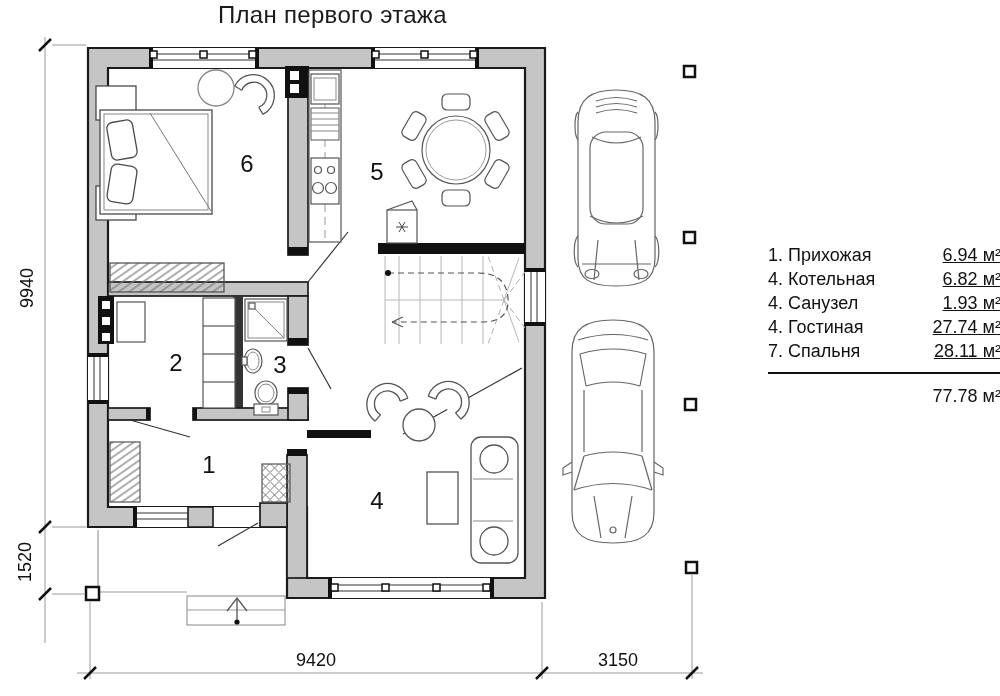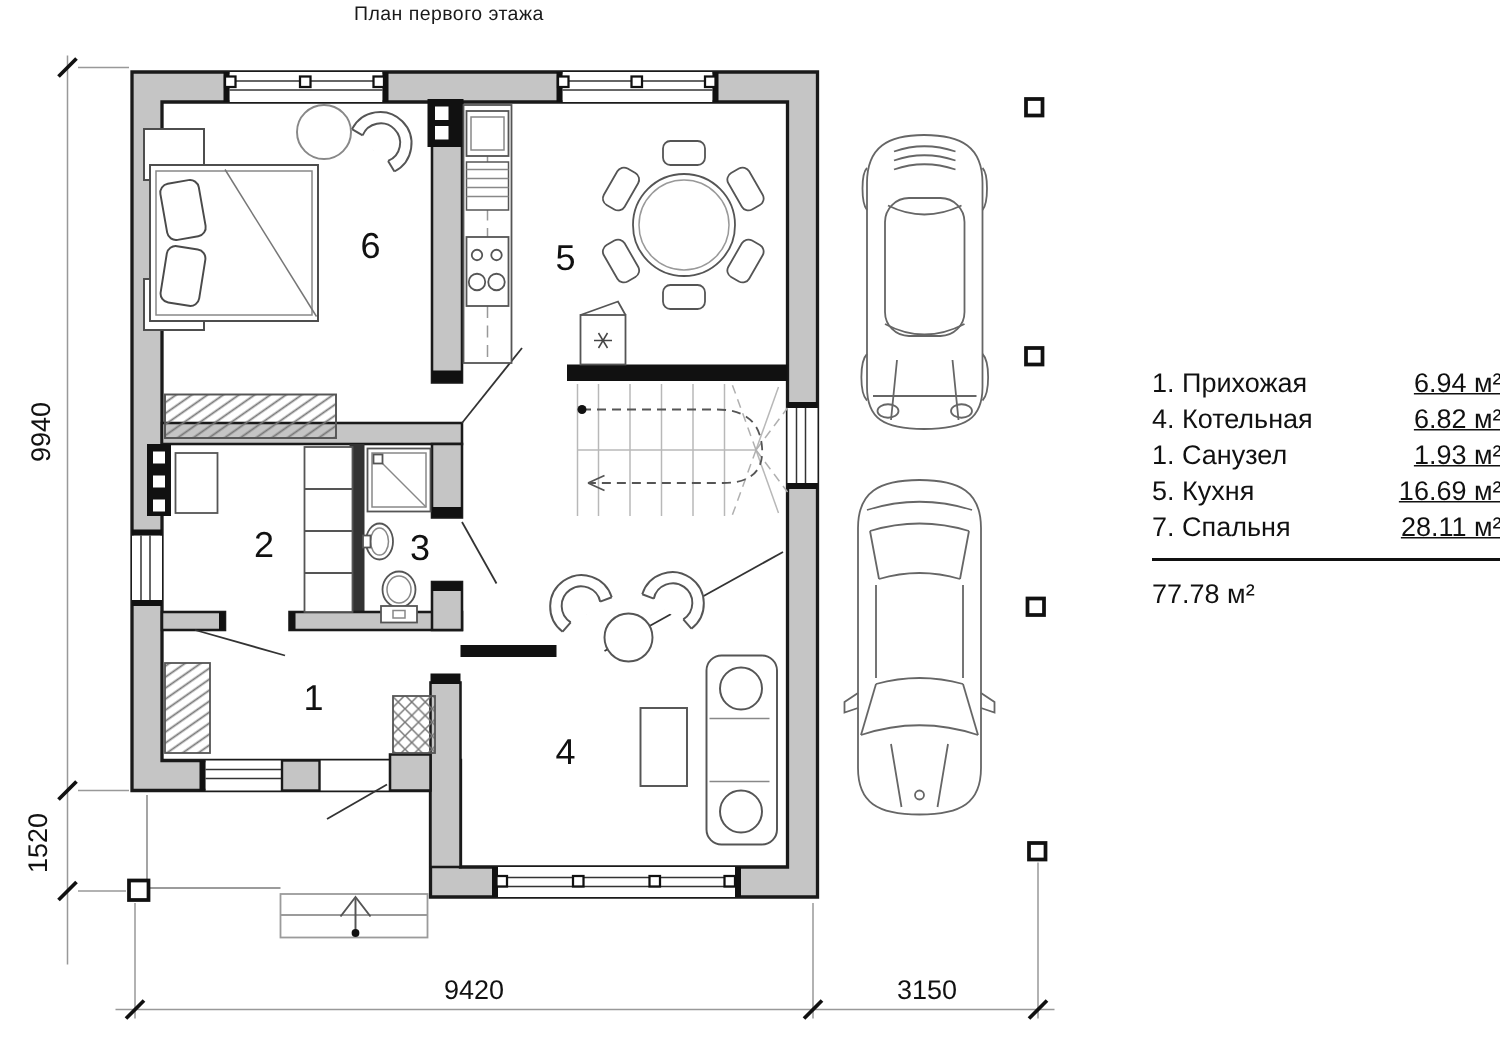--- a/index.html
+++ b/index.html
@@ -1,23 +1,23 @@
 <!DOCTYPE html>
 <html><head>
 <meta charset="utf-8">
 <style>
   html,body { margin:0; padding:0; background:#fff; }
   .stage { position:relative; width:1000px; height:696px; background:#fff; overflow:hidden;
            font-family:"Liberation Sans", sans-serif; }
-  .title { position:absolute; left:236px; top:1px; font-size:13px; color:#1a1a1a; letter-spacing:.3px; }
+  .title { position:absolute; left:218px; top:1px; font-size:24px; color:#1a1a1a; letter-spacing:.3px; }
   .legend { position:absolute; left:768px; top:243px; width:233px; font-size:18px; color:#111; }
   .legend .row { display:flex; height:24px; line-height:24px; white-space:nowrap; }
   .legend .area { margin-left:auto;text-decoration:underline; }
   .legend .rule { border-top:2px solid #111; margin-top:9px; }
-  .legend .total { text-align:left; margin-top:12px; font-size:18px; }
+  .legend .total { text-align:right; margin-top:12px; font-size:18px; }
   #plansvg { position:absolute; left:0; top:0; }
   #plansvg text { font-family:"Liberation Sans", sans-serif; fill:#111; }
   .roomnum { font-size:24px; }
   .dimlabel { font-size:18px; }
 </style>
 </head>
 <body>
 
 <div class="stage">
 
@@ -26,26 +26,26 @@
   <div class="legend">
     <div class="row">
         <span>1. Прихожая</span>
         <span class="area">6.94 м²</span>
       </div>
     <div class="row">
         <span>4. Котельная</span>
         <span class="area">6.82 м²</span>
       </div>
     <div class="row">
-        <span>1. Санузел</span>
+        <span>4. Санузел</span>
         <span class="area">1.93 м²</span>
       </div>
     <div class="row">
-        <span>5. Кухня</span>
-        <span class="area">16.69 м²</span>
+        <span>4. Гостиная</span>
+        <span class="area">27.74 м²</span>
       </div>
     <div class="row">
         <span>7. Спальня</span>
         <span class="area">28.11 м²</span>
       </div>
     <div class="rule"></div>
     <div class="total">77.78 м²</div>
   </div>
 
   <svg id="plansvg" width="1000" height="696" viewBox="0 0 1000 696">

